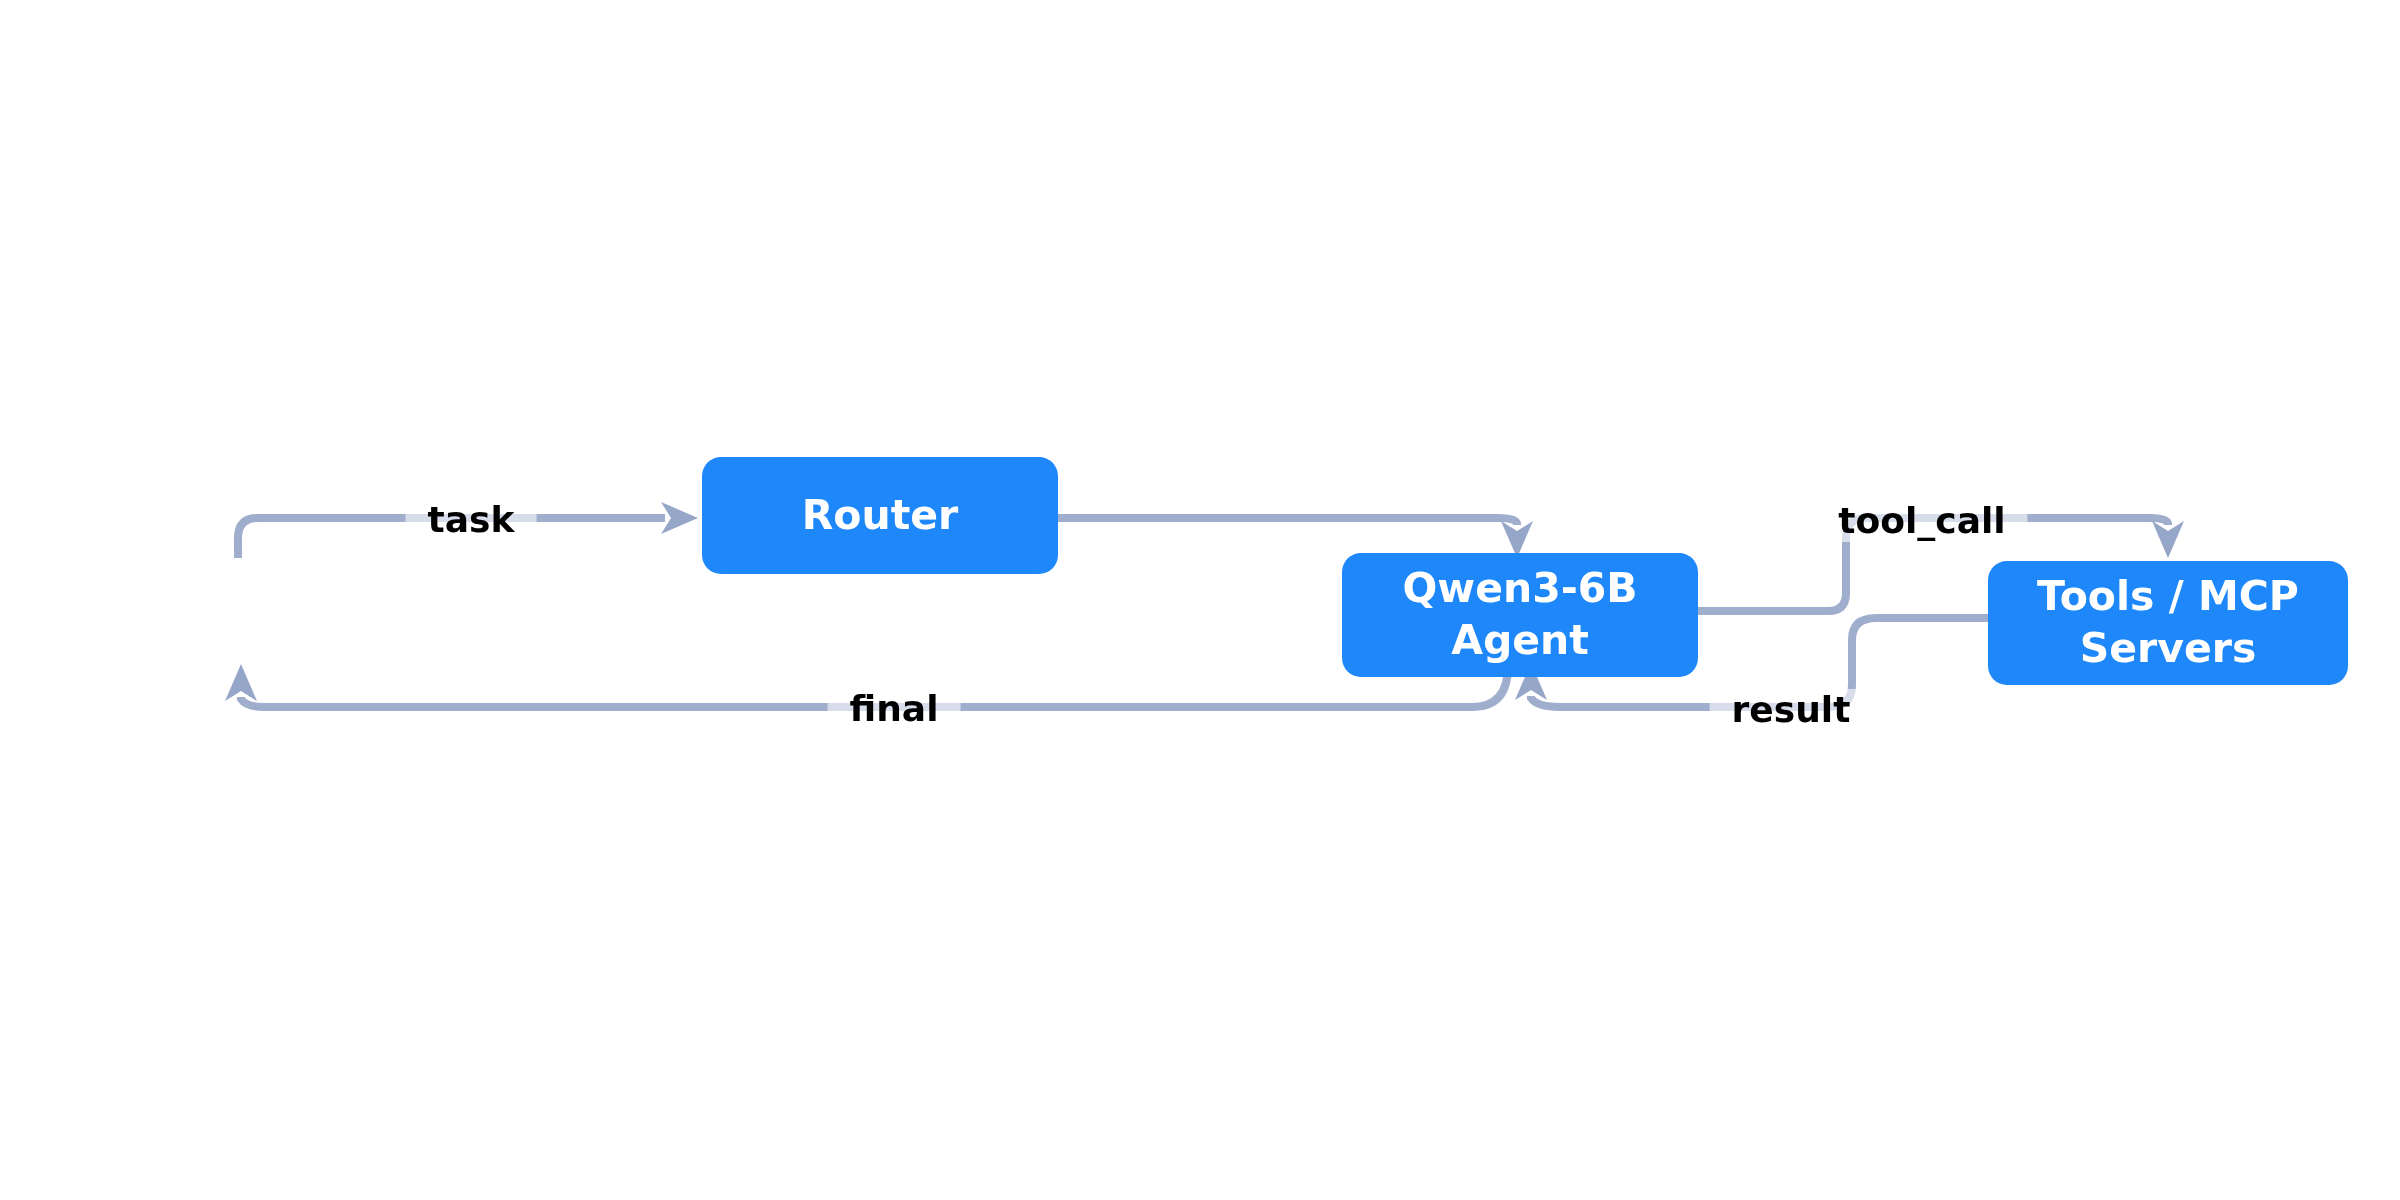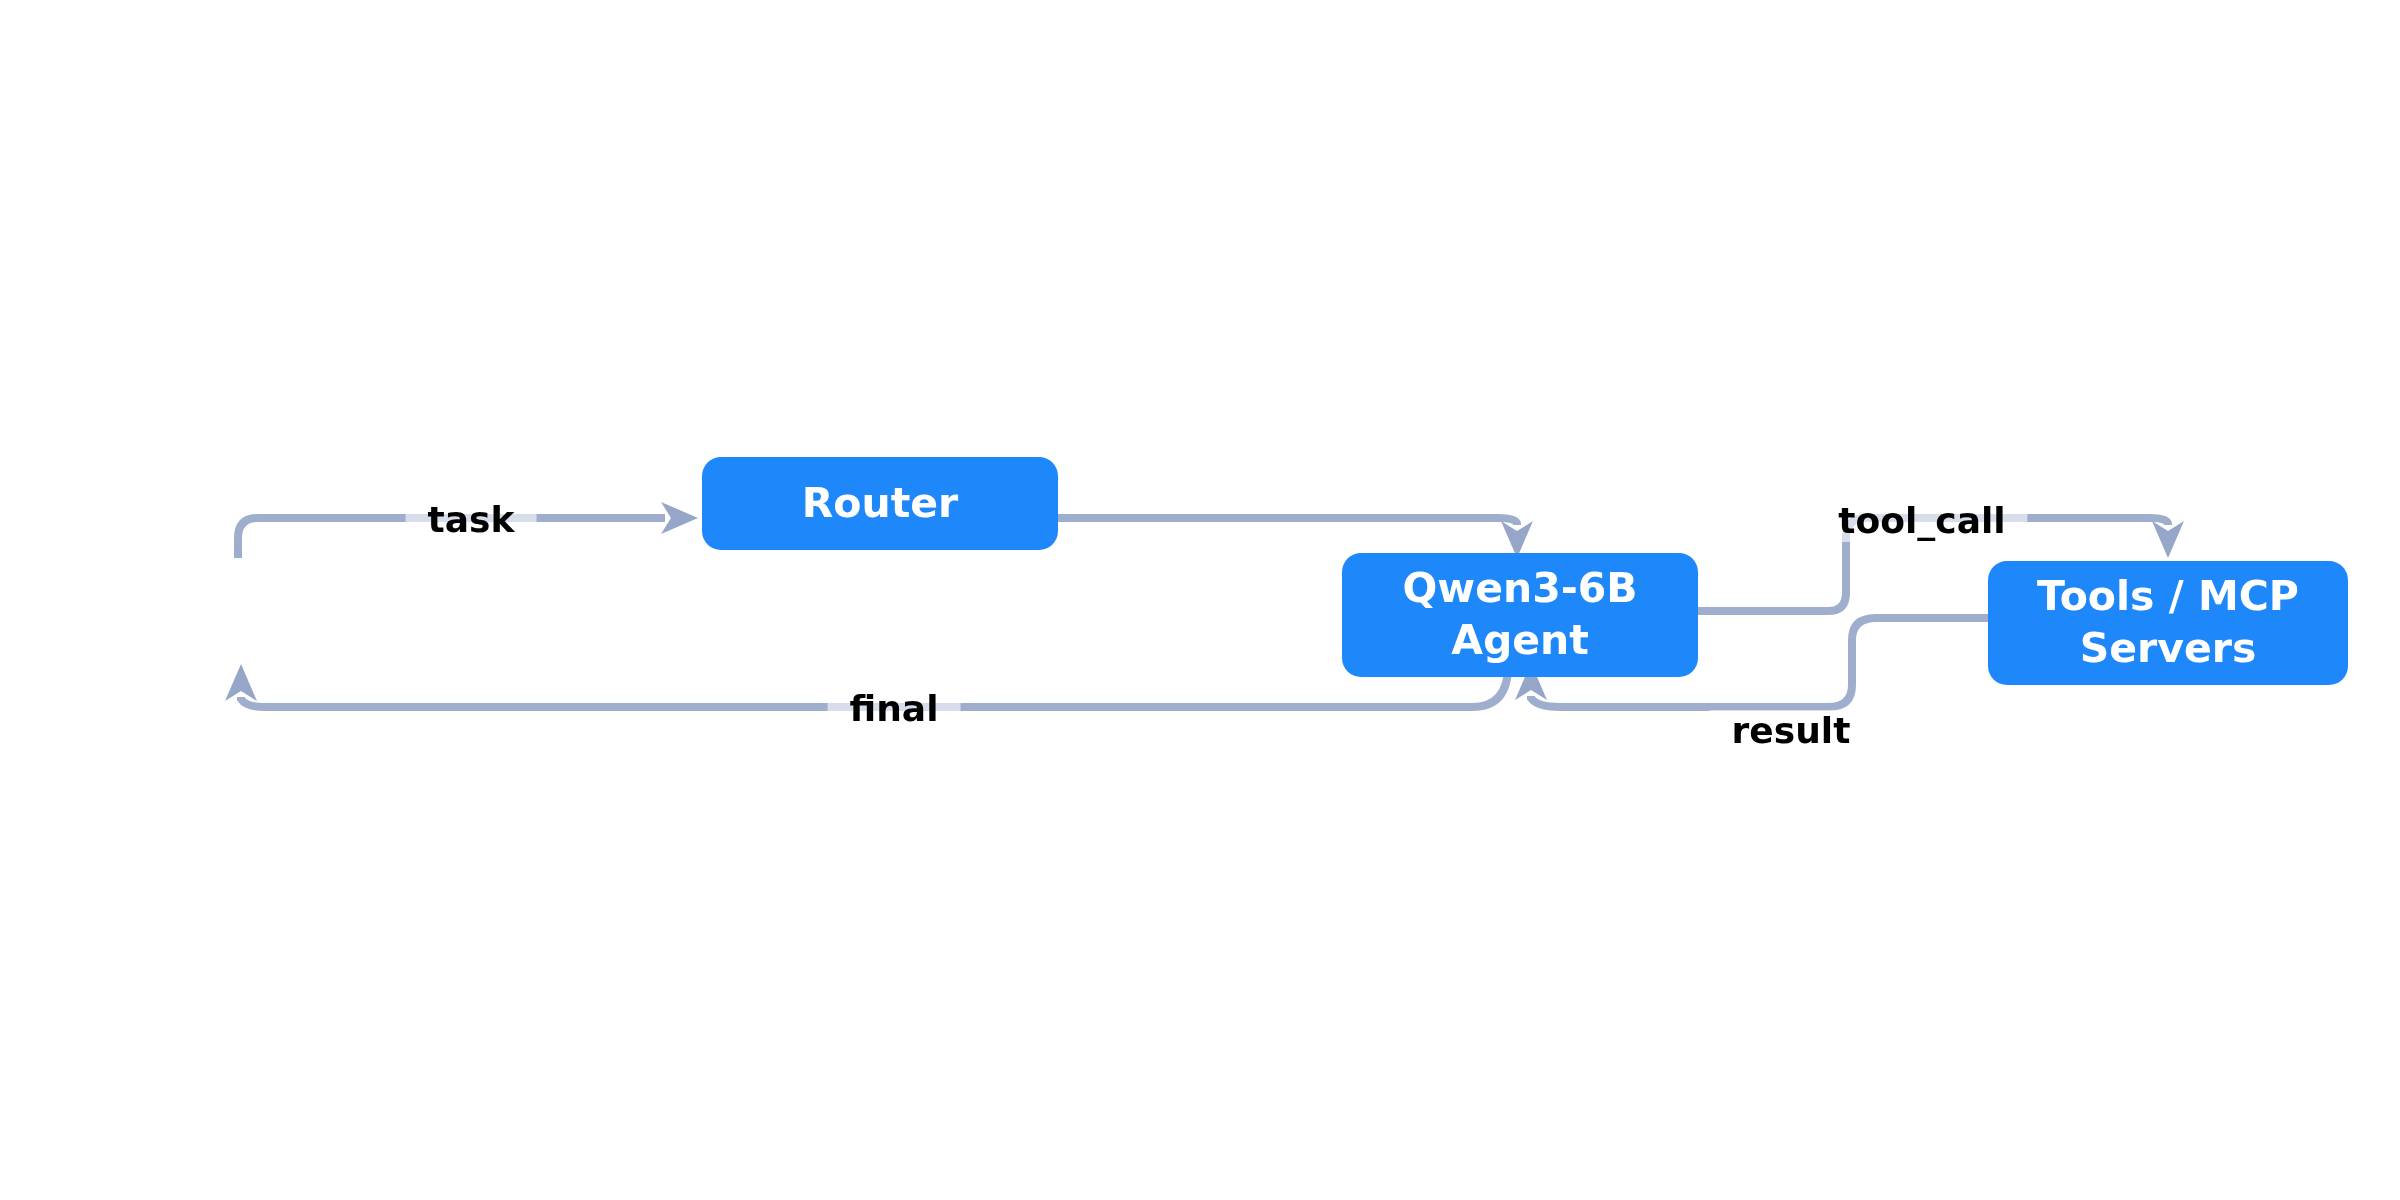--- a/index.html
+++ b/index.html
@@ -40,38 +40,38 @@
     background: var(--node_fill, #1E88FA);
     color: var(--node_text, #ffffff);
     border-radius: 19px;
     font-size: 41px;
     font-weight: bold;
     line-height: 1.26;
     text-align: center;
     white-space: nowrap;
   }
   .node-user   { left: 60px;   top: 553px; width: 356px; height: 124px; }
-  .node-router { left: 702px;  top: 457px; width: 356px; height: 93px; }
+  .node-router { left: 702px;  top: 457px; width: 356px; height: 117px; }
   .node-agent  { left: 1342px; top: 553px; width: 356px; height: 124px; }
   .node-tools  { left: 1988px; top: 553px; width: 360px; height: 124px; margin-top: 8px; }
   .edge-label {
     position: absolute;
     transform: translate(-50%, -50%);
     background: var(--label_bg, rgba(255,255,255,0.58));
     color: var(--label_text, #000000);
     font-size: 36px;
     font-weight: bold;
     line-height: 1.0;
     padding: 3px 22px;
     white-space: nowrap;
   }
   .label-task      { left: 471px;  top: 520px; }
   .label-tool-call { left: 1922px; top: 521px; }
   .label-final     { left: 894px;  top: 709px; text-align: right; }
-  .label-result    { left: 1791px; top: 710px; margin-top: 21px; }
+  .label-result    { left: 1791px; top: 710px; }
 </style>
 </head>
 <body>
 
 <div class="canvas">
 
   <svg class="edges-svg" viewBox="0 0 2400 1200">
     <defs>
       <marker id="arrowhead" markerUnits="userSpaceOnUse" markerWidth="40" markerHeight="36" viewBox="0 0 40 36" refX="4" refY="18" orient="auto">
         <path class="arrowhead" d="M 0 2 L 37 18 L 0 34 L 10 18 Z"></path>

